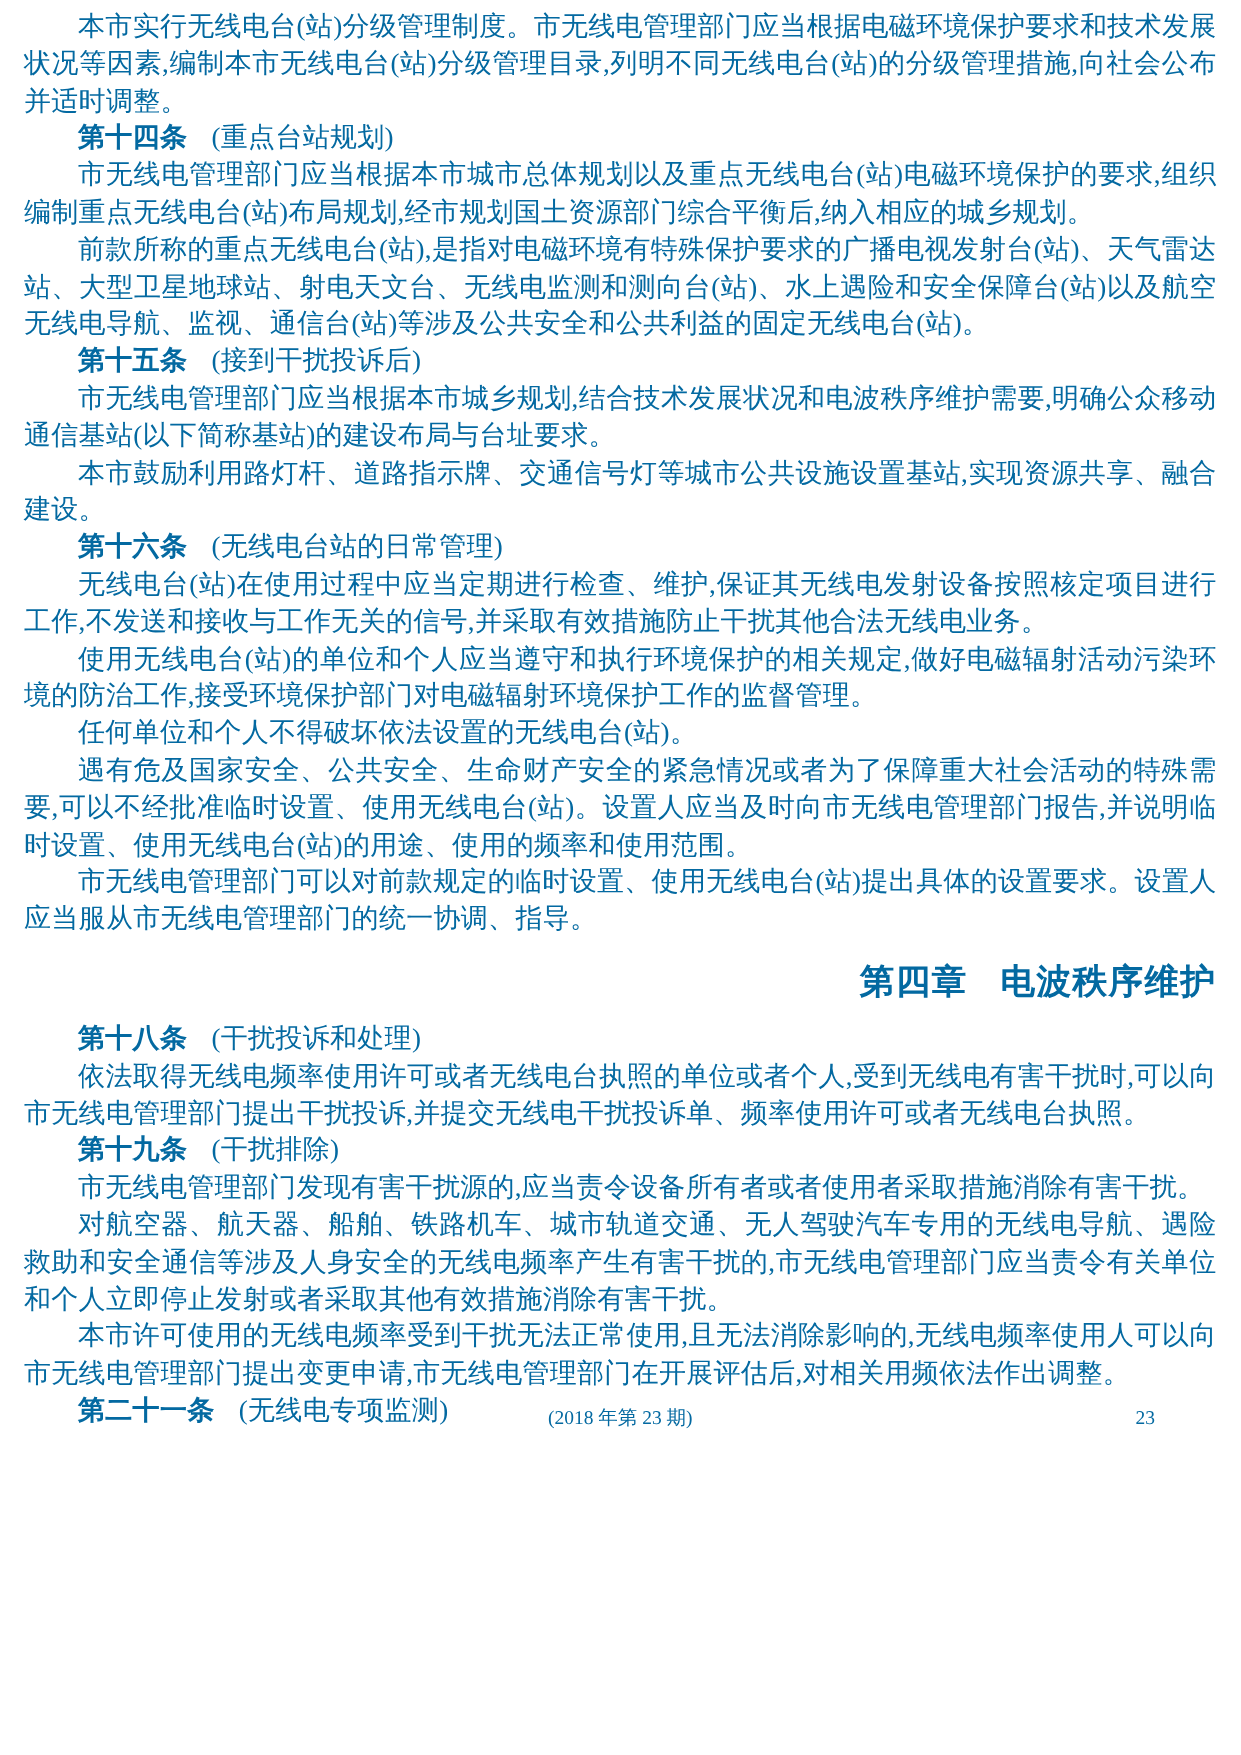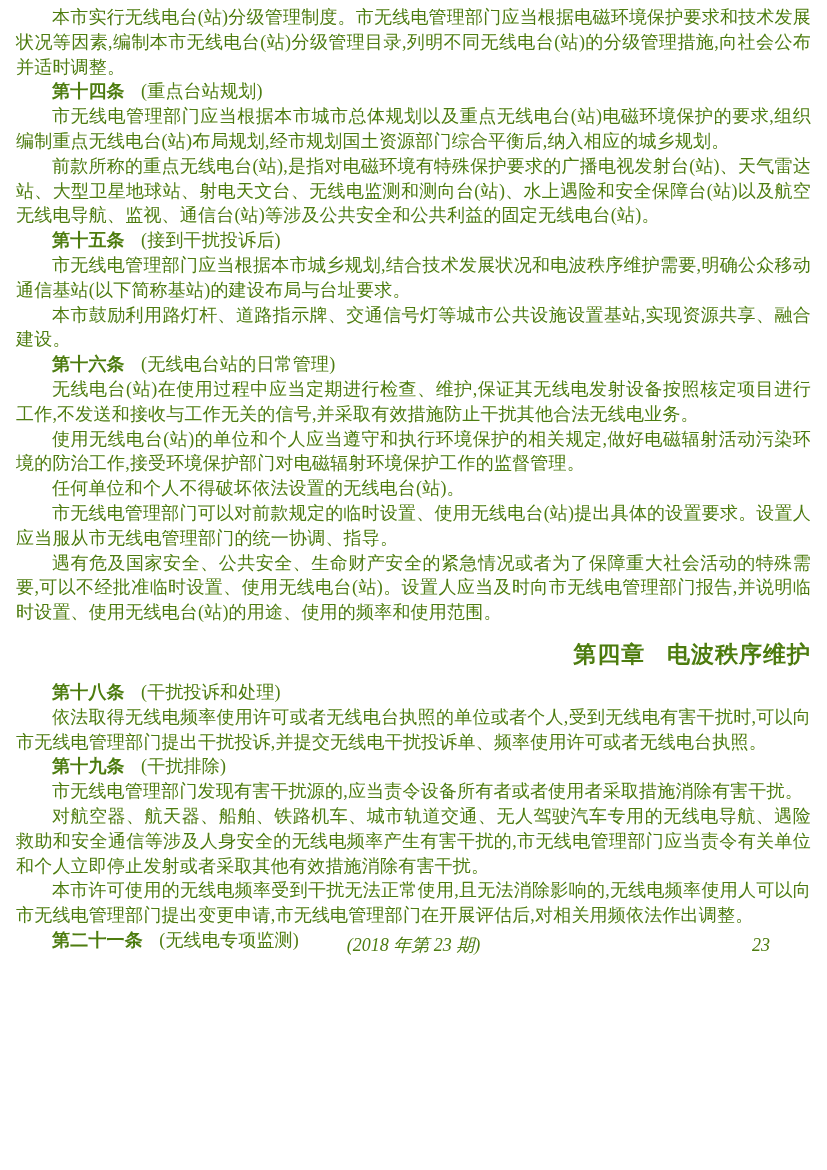--- a/index.html
+++ b/index.html
@@ -6,21 +6,21 @@
     margin: 0;
     padding: 0;
     background: #ffffff;
   }
   .page {
     position: relative;
     width: 827px;
     height: 970px;
     margin: 0;
     background: #ffffff;
-    color: #4d7c0f;
+    color: #0369a1;
     font-family: "Liberation Serif", "DejaVu Serif", serif;
     font-size: 18px;
     line-height: 24.8px;
     box-sizing: border-box;
     padding: 5px 16px 0 16px;
     overflow: hidden;
   }
   .doc-body { width: 100%; }
   .para {
     margin: 0;
@@ -45,23 +45,22 @@
   }
   .chapter-head .chap-title {
     margin-left: 0.95em;
   }
   .footer {
     position: absolute;
     left: 16px;
     right: 16px;
     bottom: 13px;
     height: 24px;
-    font-size: 18px;
+    font-size: 13px;
     line-height: 24px;
-    font-style: italic;
   }
   .footer-issue {
     position: absolute;
     left: 0;
     right: 0;
     text-align: center;
   }
   .footer-page {
     position: absolute;
     right: 41px;
@@ -77,22 +76,22 @@
       <p class="para article-head"><span class="art-num">第十四条</span><span class="art-title">(重点台站规划)</span></p>
       <p class="para">市无线电管理部门应当根据本市城市总体规划以及重点无线电台(站)电磁环境保护的要求,组织编制重点无线电台(站)布局规划,经市规划国土资源部门综合平衡后,纳入相应的城乡规划。</p>
       <p class="para">前款所称的重点无线电台(站),是指对电磁环境有特殊保护要求的广播电视发射台(站)、天气雷达站、大型卫星地球站、射电天文台、无线电监测和测向台(站)、水上遇险和安全保障台(站)以及航空无线电导航、监视、通信台(站)等涉及公共安全和公共利益的固定无线电台(站)。</p>
       <p class="para article-head"><span class="art-num">第十五条</span><span class="art-title">(接到干扰投诉后)</span></p>
       <p class="para">市无线电管理部门应当根据本市城乡规划,结合技术发展状况和电波秩序维护需要,明确公众移动通信基站(以下简称基站)的建设布局与台址要求。</p>
       <p class="para">本市鼓励利用路灯杆、道路指示牌、交通信号灯等城市公共设施设置基站,实现资源共享、融合建设。</p>
       <p class="para article-head"><span class="art-num">第十六条</span><span class="art-title">(无线电台站的日常管理)</span></p>
       <p class="para">无线电台(站)在使用过程中应当定期进行检查、维护,保证其无线电发射设备按照核定项目进行工作,不发送和接收与工作无关的信号,并采取有效措施防止干扰其他合法无线电业务。</p>
       <p class="para">使用无线电台(站)的单位和个人应当遵守和执行环境保护的相关规定,做好电磁辐射活动污染环境的防治工作,接受环境保护部门对电磁辐射环境保护工作的监督管理。</p>
       <p class="para">任何单位和个人不得破坏依法设置的无线电台(站)。</p>
+      <p class="para">遇有危及国家安全、公共安全、生命财产安全的紧急情况或者为了保障重大社会活动的特殊需要,可以不经批准临时设置、使用无线电台(站)。设置人应当及时向市无线电管理部门报告,并说明临时设置、使用无线电台(站)的用途、使用的频率和使用范围。</p>
       <p class="para">市无线电管理部门可以对前款规定的临时设置、使用无线电台(站)提出具体的设置要求。设置人应当服从市无线电管理部门的统一协调、指导。</p>
-      <p class="para">遇有危及国家安全、公共安全、生命财产安全的紧急情况或者为了保障重大社会活动的特殊需要,可以不经批准临时设置、使用无线电台(站)。设置人应当及时向市无线电管理部门报告,并说明临时设置、使用无线电台(站)的用途、使用的频率和使用范围。</p>
       <h2 class="chapter-head"><span class="chap-num">第四章</span><span class="chap-title">电波秩序维护</span></h2>
       <p class="para article-head"><span class="art-num">第十八条</span><span class="art-title">(干扰投诉和处理)</span></p>
       <p class="para">依法取得无线电频率使用许可或者无线电台执照的单位或者个人,受到无线电有害干扰时,可以向市无线电管理部门提出干扰投诉,并提交无线电干扰投诉单、频率使用许可或者无线电台执照。</p>
       <p class="para article-head"><span class="art-num">第十九条</span><span class="art-title">(干扰排除)</span></p>
       <p class="para">市无线电管理部门发现有害干扰源的,应当责令设备所有者或者使用者采取措施消除有害干扰。</p>
       <p class="para">对航空器、航天器、船舶、铁路机车、城市轨道交通、无人驾驶汽车专用的无线电导航、遇险救助和安全通信等涉及人身安全的无线电频率产生有害干扰的,市无线电管理部门应当责令有关单位和个人立即停止发射或者采取其他有效措施消除有害干扰。</p>
       <p class="para">本市许可使用的无线电频率受到干扰无法正常使用,且无法消除影响的,无线电频率使用人可以向市无线电管理部门提出变更申请,市无线电管理部门在开展评估后,对相关用频依法作出调整。</p>
       <p class="para article-head"><span class="art-num">第二十一条</span><span class="art-title">(无线电专项监测)</span></p>
     </div>
   <div class="footer">

